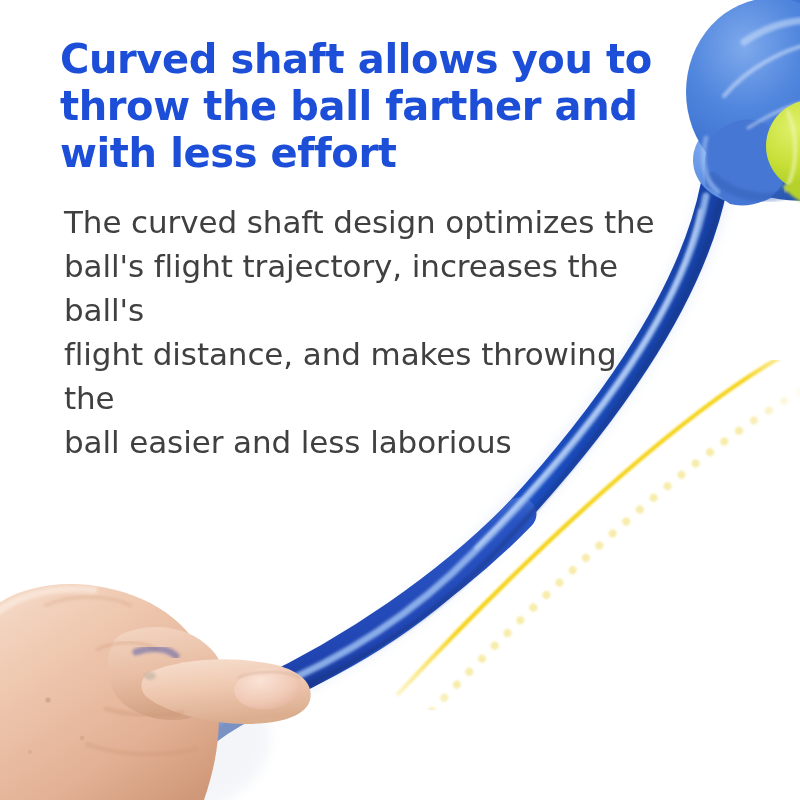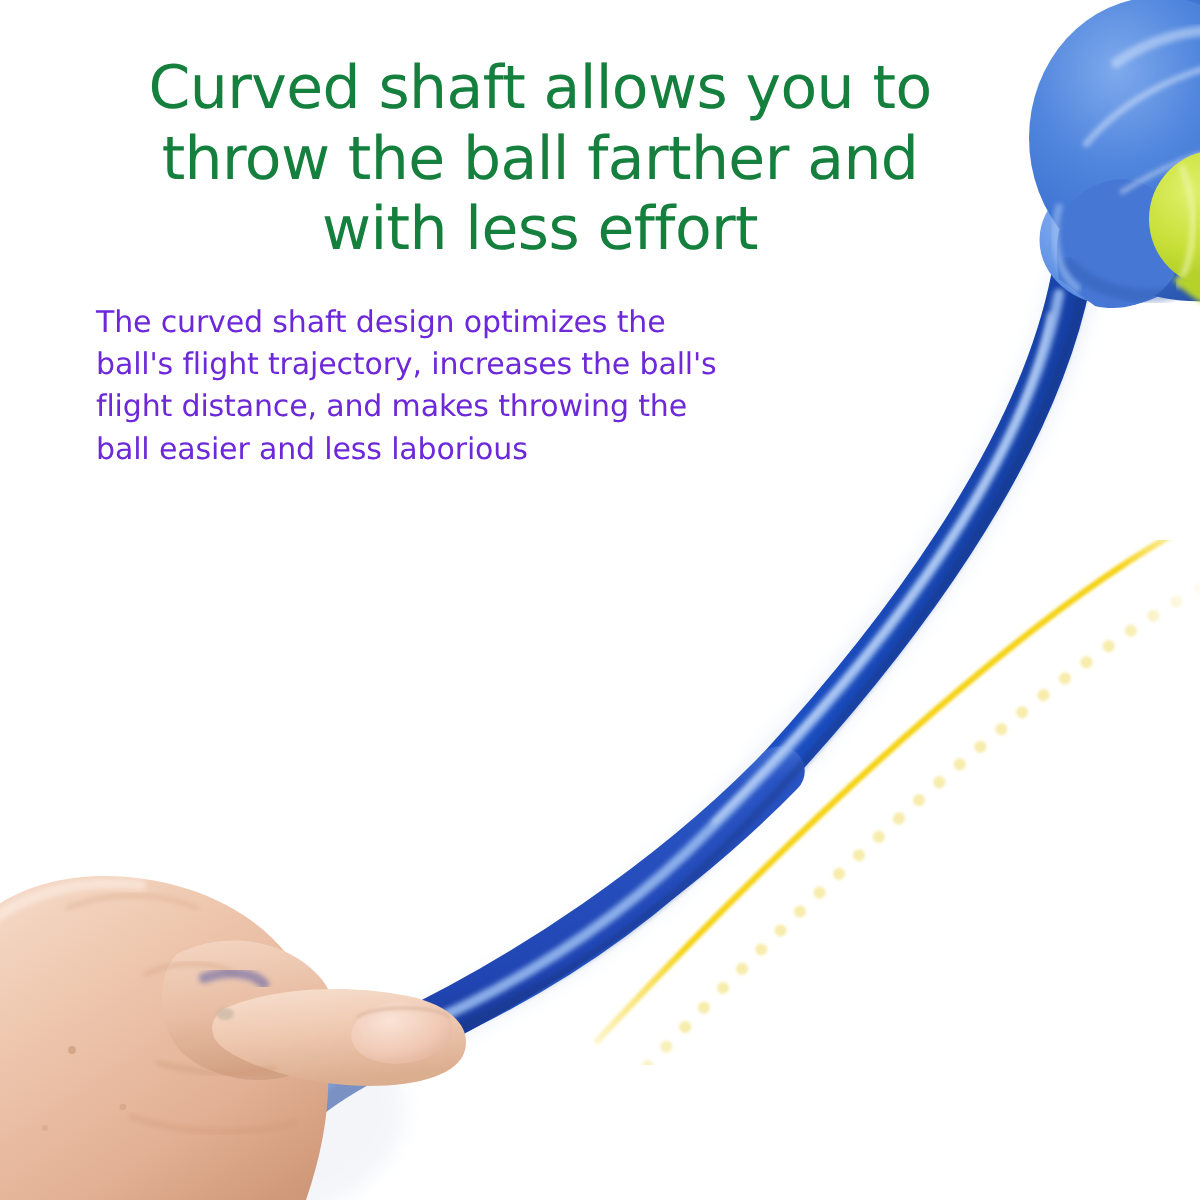--- a/index.html
+++ b/index.html
@@ -28,33 +28,32 @@
   #text-block {
     position: absolute;
     left: 60px;
     top: 36px;
     width: 600px;
     z-index: 40;
   }
   #headline {
     margin: 0;
     font-size: 40px;
-    font-weight: 400;
+    font-weight: 700;
     line-height: 1.18;
     letter-spacing: -0.4px;
-    color: #15803d;
+    color: #1d4ed8;
     white-space: pre-line;
-    text-align: center;
   }
   #body-copy {
     margin: 22px 0 0 4px;
-    font-size: 20px;
+    font-size: 31px;
     font-weight: 400;
     line-height: 1.42;
-    color: #6d28d9;
+    color: #404040;
     letter-spacing: -0.1px;
     white-space: pre-line;
     max-width: 600px;
   }
 </style>
 </head>
 <body>
 
 <div id="stage">
 

